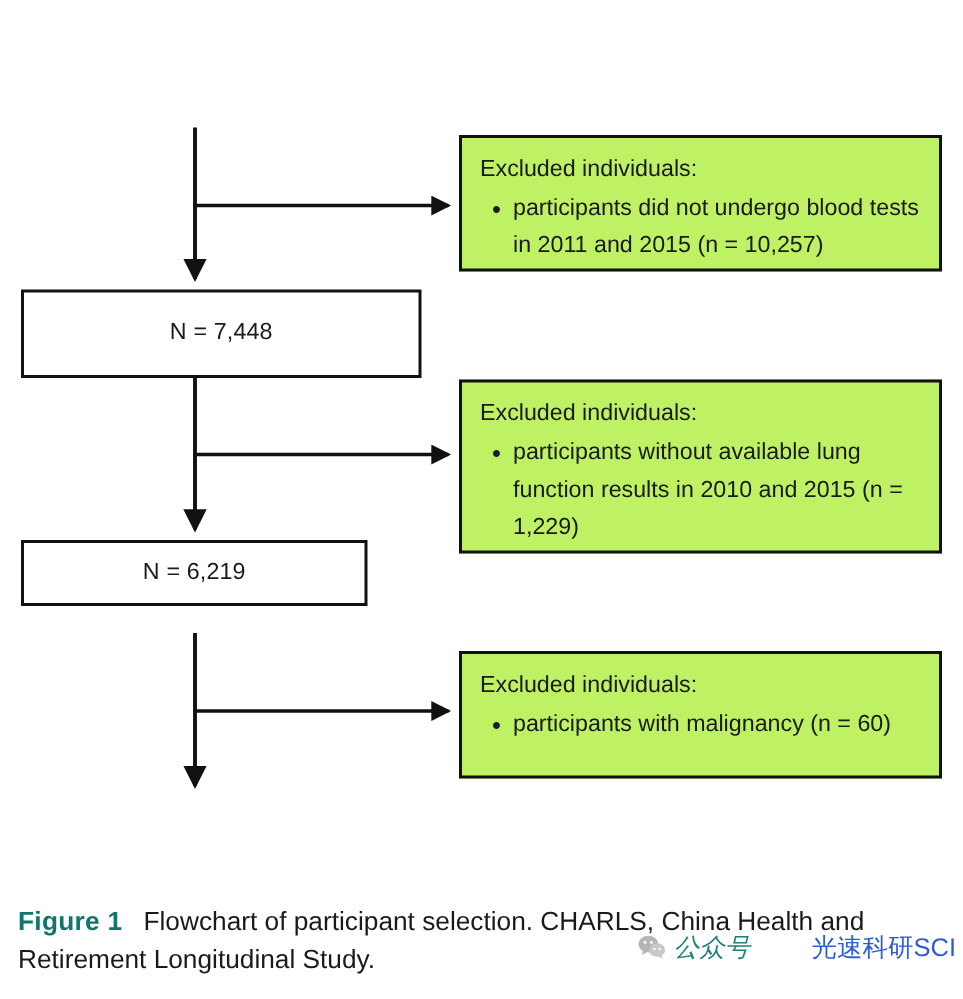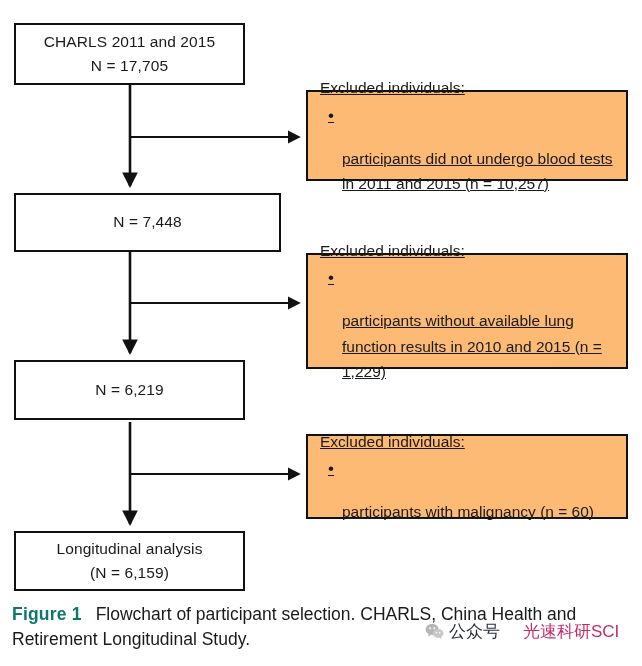--- a/index.html
+++ b/index.html
@@ -49,38 +49,36 @@
   .flow-line {
     font-size: 15.5px;
     line-height: 1.55;
     letter-spacing: 0.1px;
     white-space: pre;
   }
 
   
   #box-source   { left: 14px;  top: 23px;  width: 231px; height: 62px; }
   #box-n7448    { left: 14px;  top: 193px; width: 267px; height: 59px; }
-  #box-n6219    { left: 14px;  top: 360px; width: 231px; height: 60px; }
+  #box-n6219    { left: 14px;  top: 360px; width: 231px; height: 44px; }
   #box-final    { left: 14px;  top: 531px; width: 231px; height: 60px; }
 
   
   #box-excl-1 { left: 306px; top: 90px;  width: 322px; height: 91px; }
   #box-excl-2 { left: 306px; top: 253px; width: 322px; height: 116px; }
   #box-excl-3 { left: 306px; top: 434px; width: 322px; height: 85px; }
 
   .excl-box {
     position: absolute;
     box-sizing: border-box;
     border: 2px solid #111111;
-    background: #fdba74;
+    background: #bef264;
     padding: 9px 10px 8px 12px;
     display: flex;
     flex-direction: column;
-    justify-content: center;
-    text-decoration: underline;
   }
   .excl-title {
     font-size: 15.5px;
     line-height: 1.5;
     margin-bottom: 2px;
   }
   .excl-item {
     display: flex;
     align-items: flex-start;
     font-size: 15.5px;
@@ -89,21 +87,20 @@
   .excl-bullet {
     flex: 0 0 auto;
     width: 22px;
     text-align: center;
     font-size: 17px;
     line-height: 1.5;
     padding-top: 1px;
   }
   .excl-text {
     flex: 1 1 auto;
-    margin-top: 44px;
   }
 
   
   #caption {
     position: absolute;
     left: 12px;
     top: 602px;
     width: 625px;
     font-size: 17.5px;
     line-height: 1.42;
@@ -124,25 +121,26 @@
     display: flex;
     align-items: center;
     gap: 5px;
     color: #a7a7a7;
     font-size: 17px;
     line-height: 1;
     white-space: nowrap;
     opacity: 0.92;
   }
   #watermark .wm-mp {
-    color: #0f172a;
+    color: #0f766e;
+    font-style: italic;
   }
   #watermark .wm-name {
-    color: #be185d;
-    margin-left: 18px;
+    color: #1d4ed8;
+    margin-left: 36px;
   }
   .wm-icon { flex: 0 0 auto; display: block; }
 </style>
 </head>
 <body>
 
 <div id="figure-root">
 
   <svg id="connector-layer" width="642" height="666" viewBox="0 0 642 666" xmlns="http://www.w3.org/2000/svg">
     <defs>
@@ -157,37 +155,29 @@
 
     <line x1="130" y1="252" x2="130" y2="353" stroke="#111111" stroke-width="2.6" marker-end="url(#arrowhead)"></line>
 
     <line x1="129" y1="303" x2="299" y2="303" stroke="#111111" stroke-width="2.2" marker-end="url(#arrowhead)"></line>
 
     <line x1="130" y1="422" x2="130" y2="524" stroke="#111111" stroke-width="2.6" marker-end="url(#arrowhead)"></line>
 
     <line x1="129" y1="474" x2="299" y2="474" stroke="#111111" stroke-width="2.2" marker-end="url(#arrowhead)"></line>
   </svg>
 
-  <div class="flow-box centered" id="box-source">
-    <div class="flow-line">CHARLS 2011 and 2015</div>
-    <div class="flow-line">N = 17,705</div>
-  </div>
 
   <div class="flow-box centered" id="box-n7448">
     <div class="flow-line">N = 7,448</div>
   </div>
 
   <div class="flow-box centered" id="box-n6219">
     <div class="flow-line">N = 6,219</div>
   </div>
 
-  <div class="flow-box centered" id="box-final">
-    <div class="flow-line">Longitudinal analysis</div>
-    <div class="flow-line">(N = 6,159)</div>
-  </div>
 
   <div class="excl-box" id="box-excl-1">
     <div class="excl-title">Excluded individuals:</div>
     <div class="excl-item">
       <span class="excl-bullet">•</span>
       <span class="excl-text">participants did not undergo blood tests in 2011 and 2015 (n = 10,257)</span>
     </div>
   </div>
 
   <div class="excl-box" id="box-excl-2">

